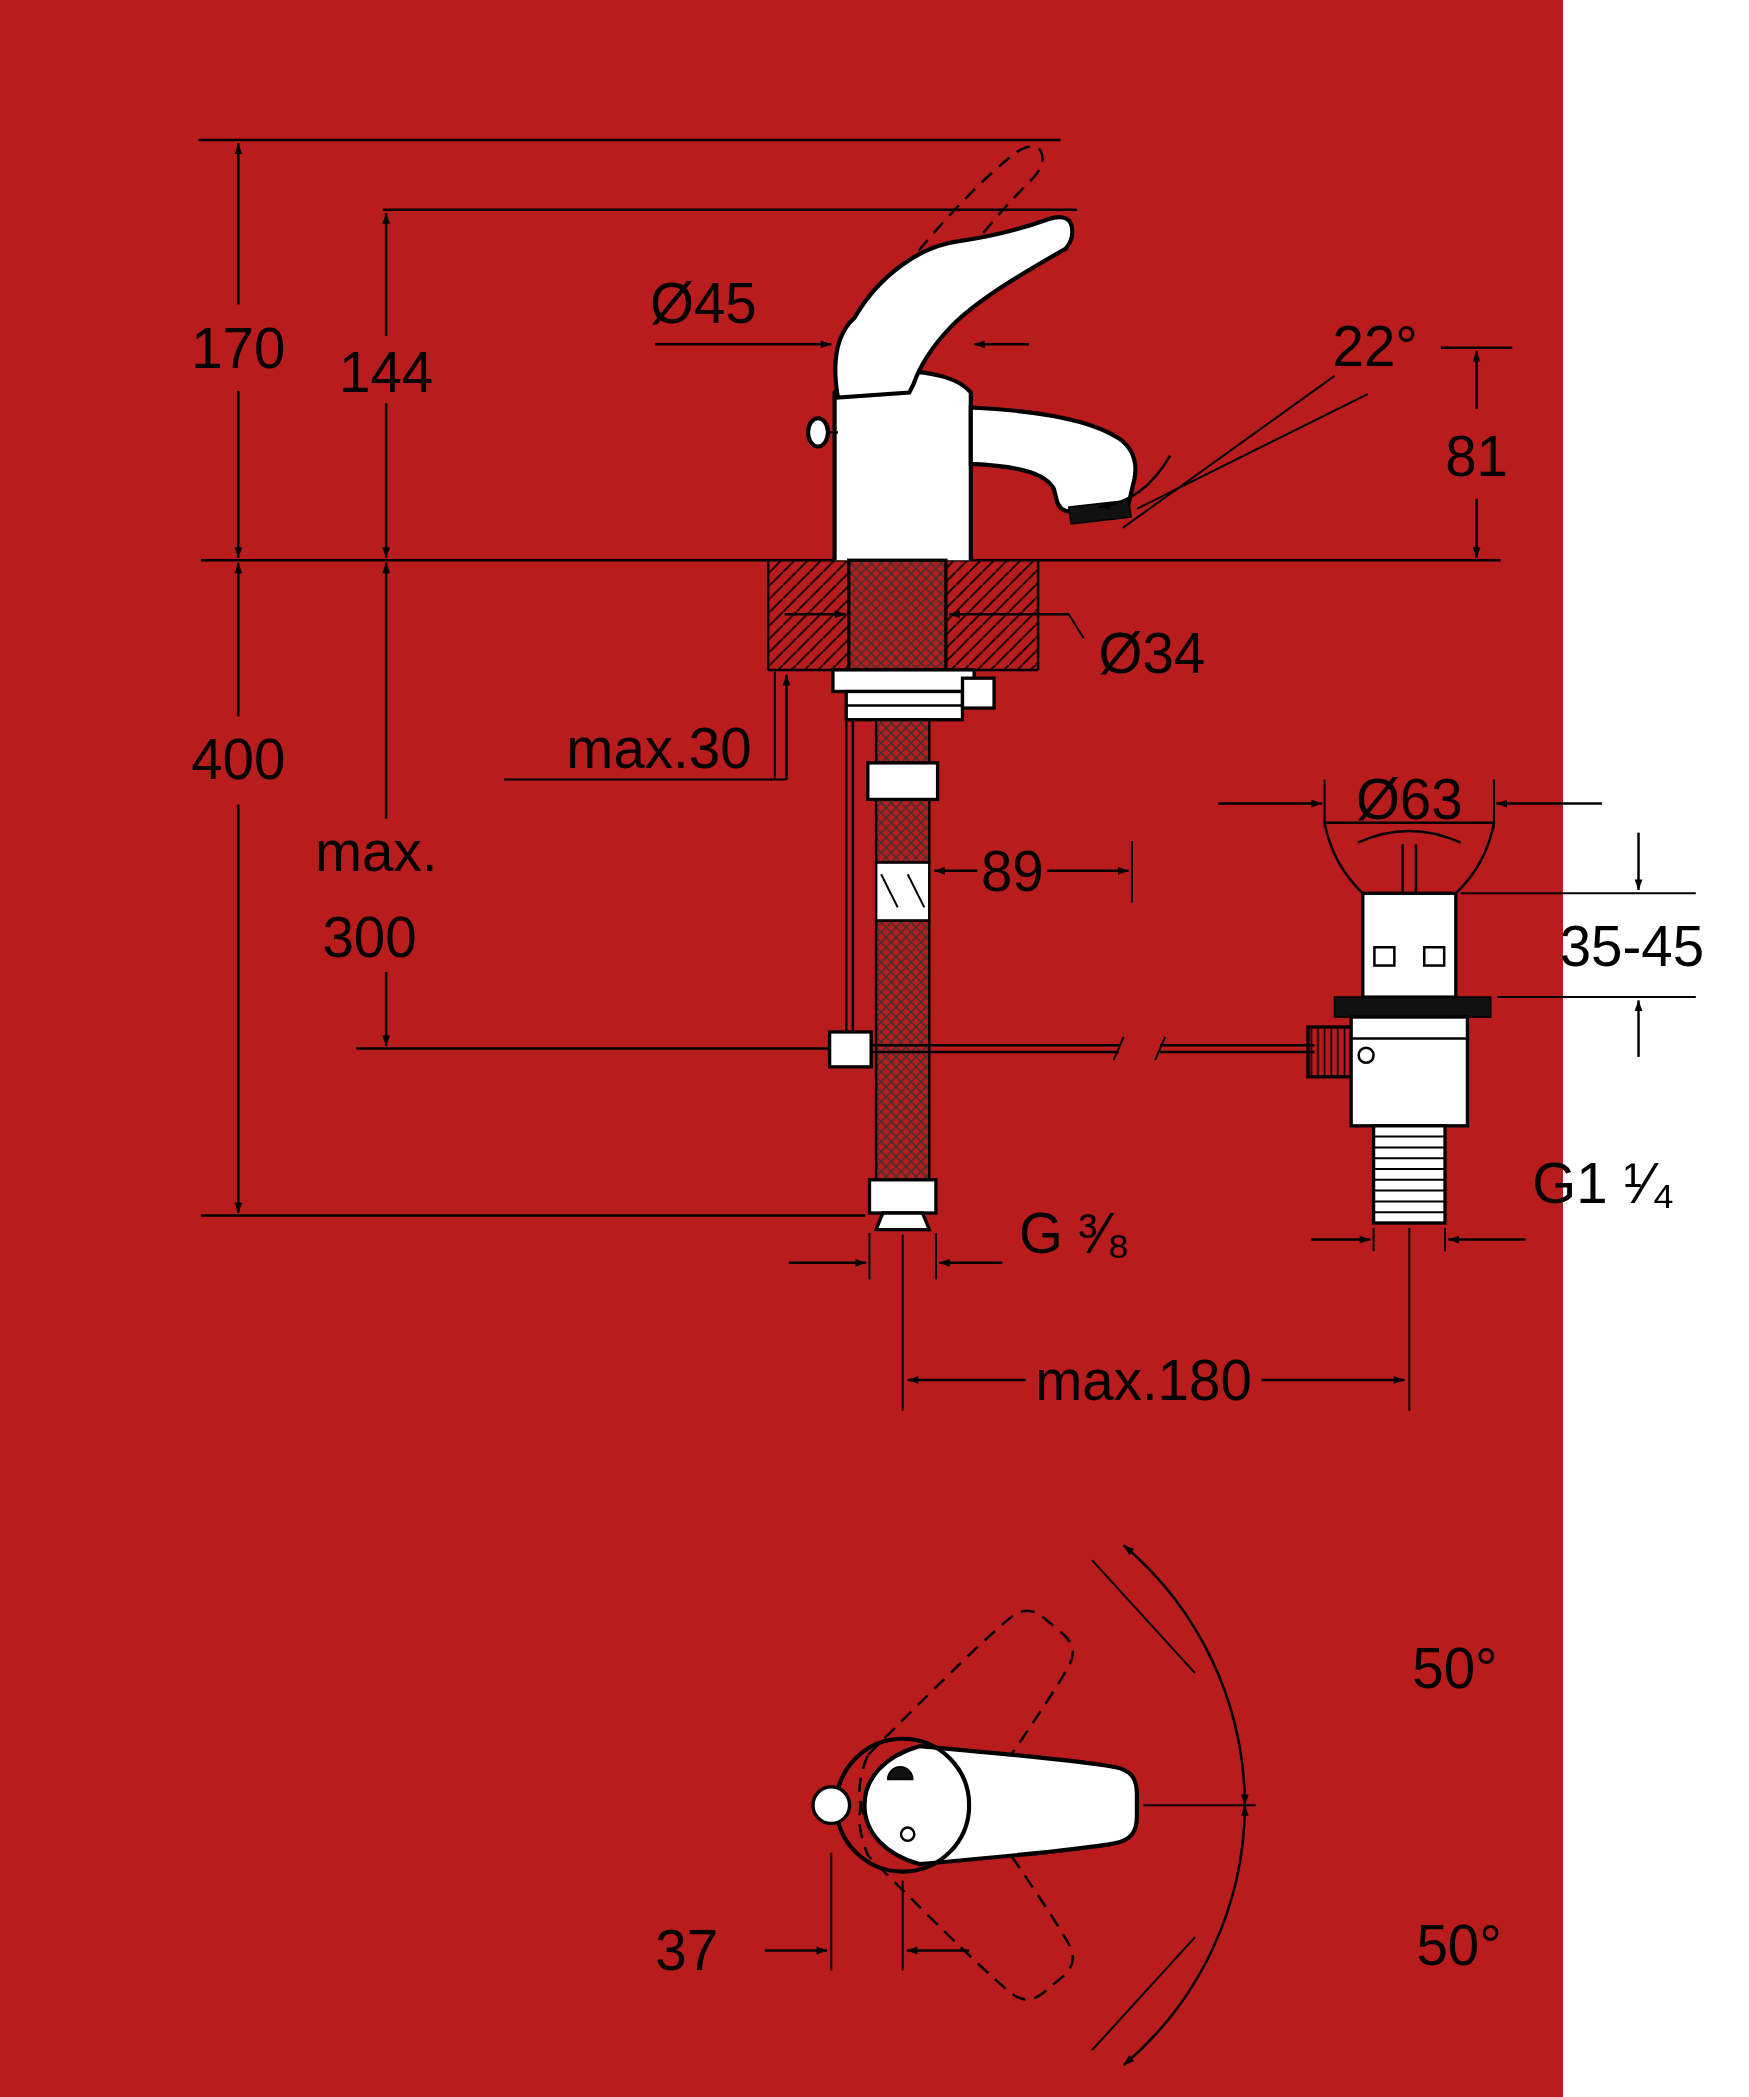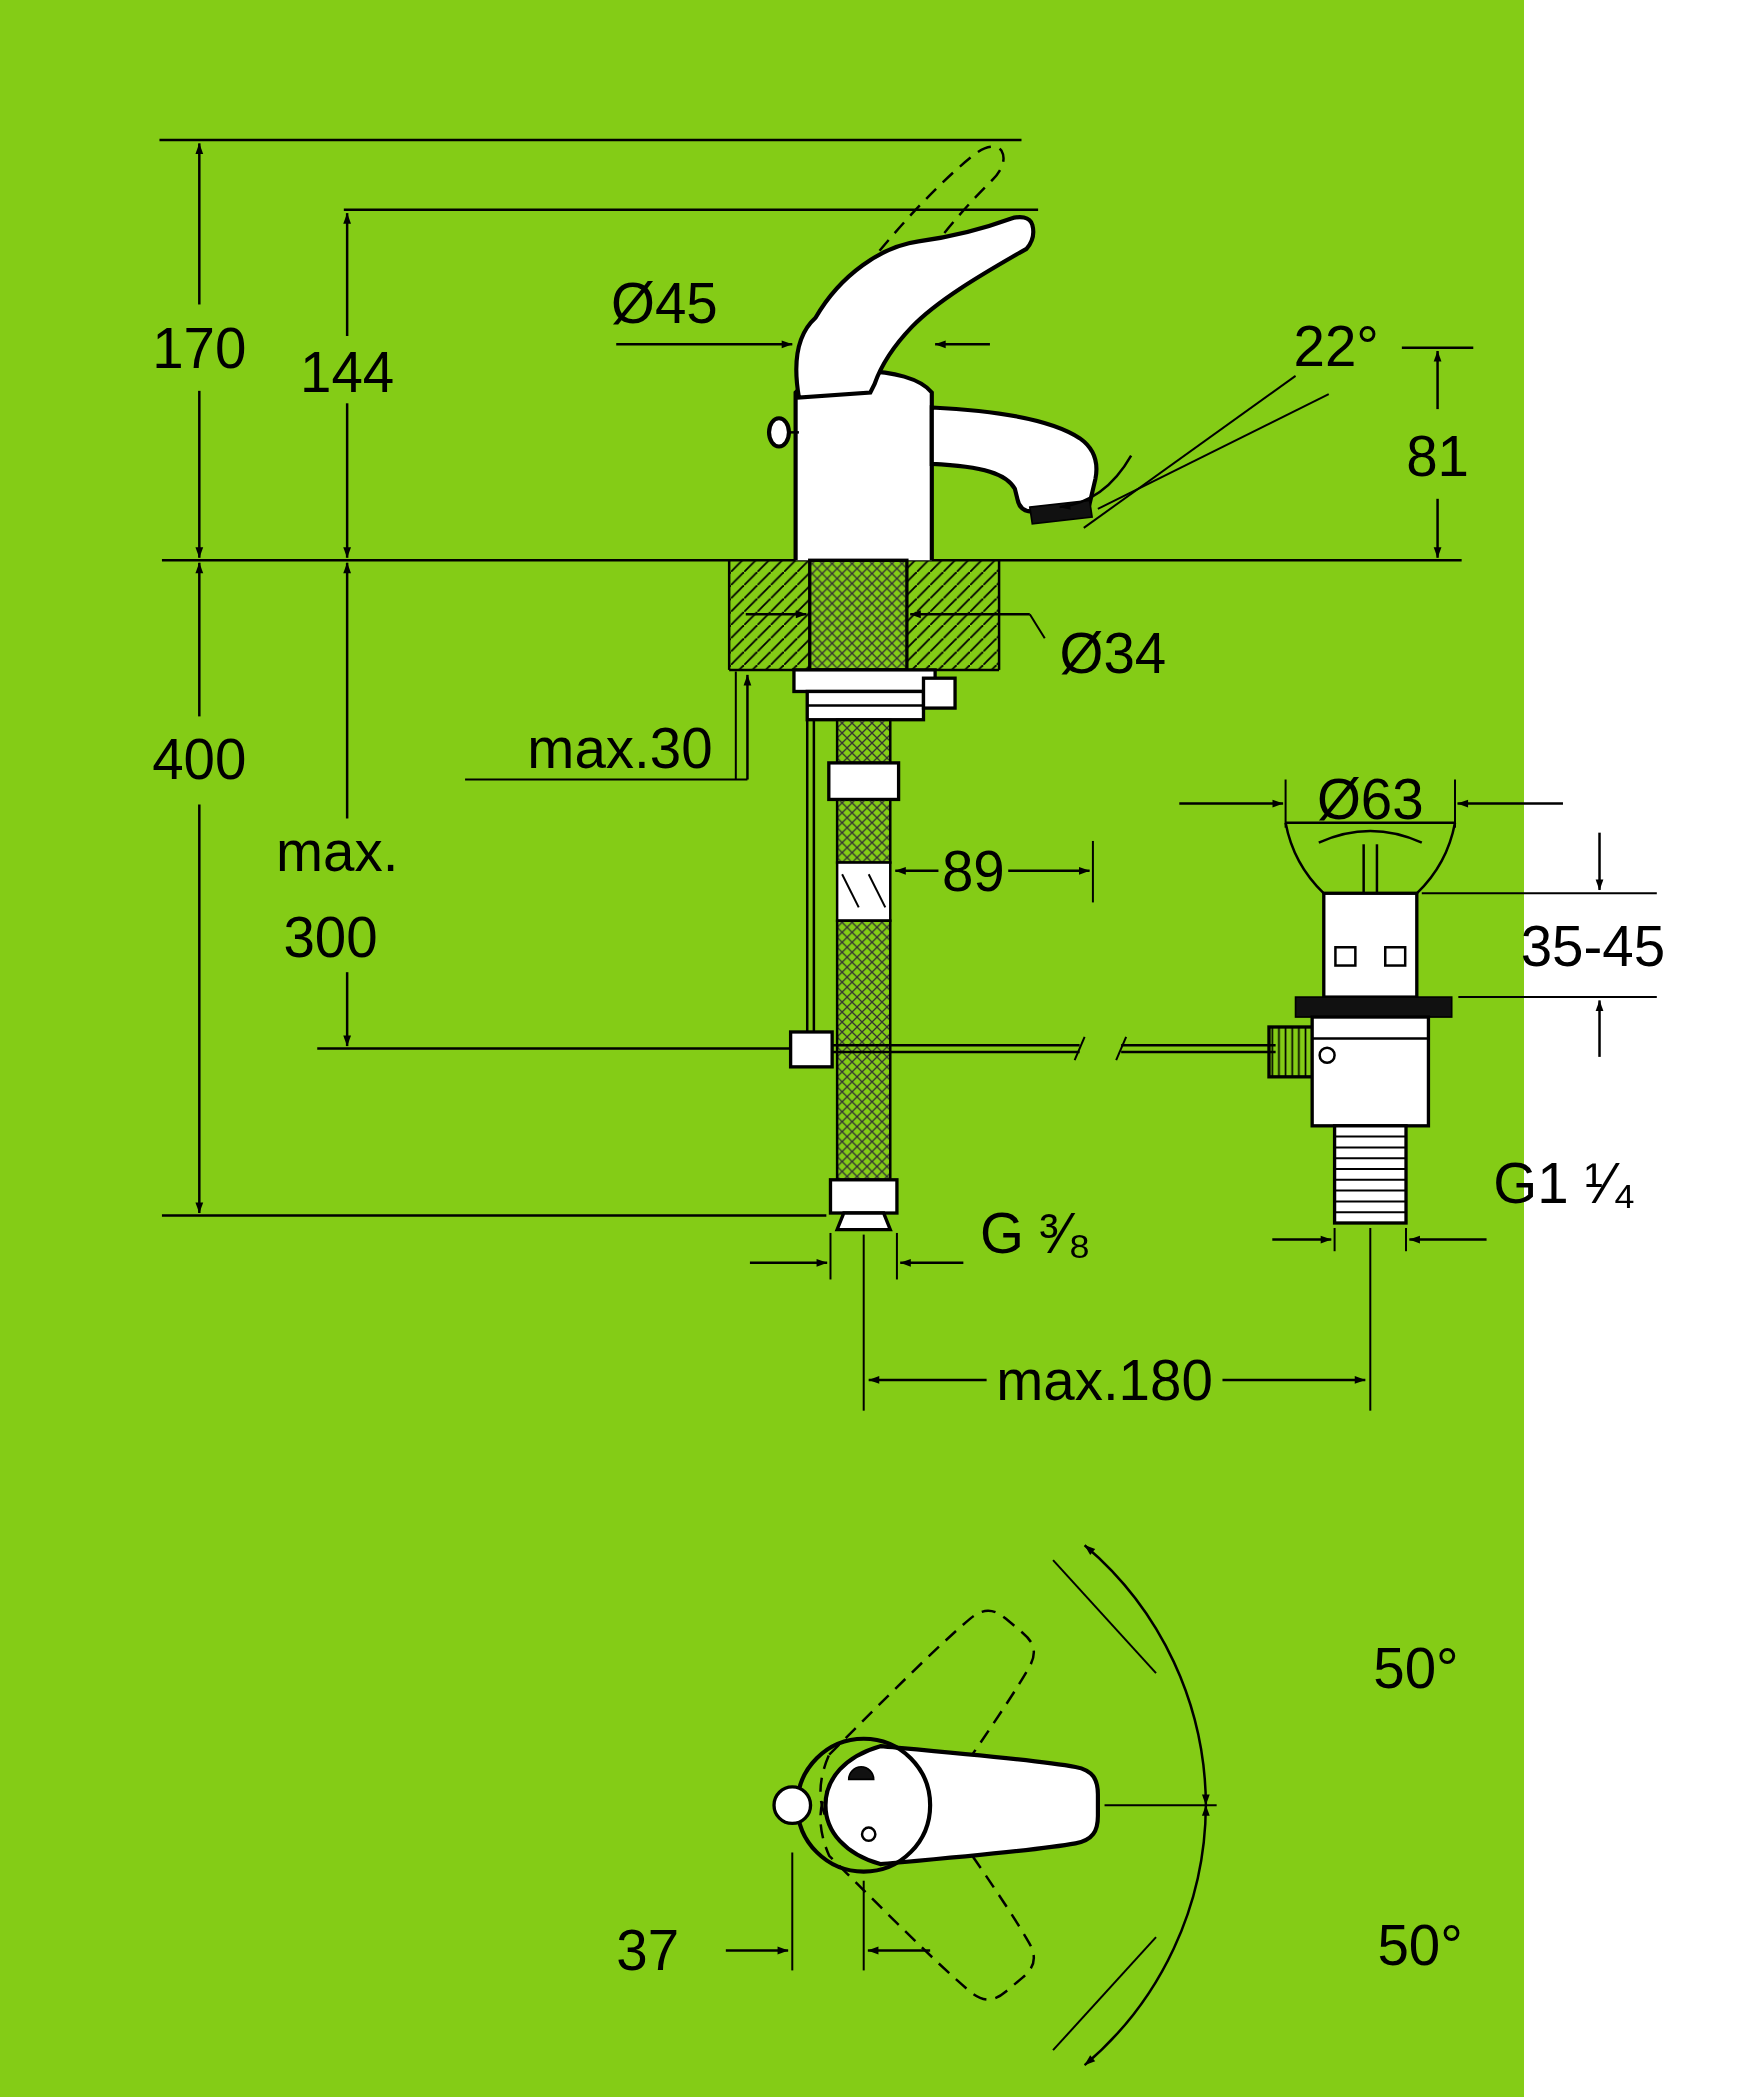--- a/index.html
+++ b/index.html
@@ -1,16 +1,16 @@
 <!DOCTYPE html>
 <html style="font-size:13.3px"><head>
 <meta charset="utf-8">
 <style>
   html,body{margin:0;padding:0;background:#ffffff;}
-  .canvas{width:1524px;height:2098px;position:relative;background:#84cc16;}
+  .canvas{width:1524px;height:2098px;position:relative;background:#b91c1c;padding-left:39px;}
   svg{display:block;}
   text{font-family:"Liberation Sans","DejaVu Sans",sans-serif;font-size:68px;fill:#000;}
   .thin{stroke:#000;stroke-width:3;fill:none;}
   .xthin{stroke:#000;stroke-width:2.4;fill:none;}
   .obj{stroke:#000;stroke-width:5;fill:#fff;}
   .obj4{stroke:#000;stroke-width:4;fill:#fff;}
   .obj3{stroke:#000;stroke-width:3;fill:none;}
   .dark{fill:#111;stroke:#000;stroke-width:2;}
   .dash{stroke-dasharray:17 11;}
   .nofill{fill:none;}

